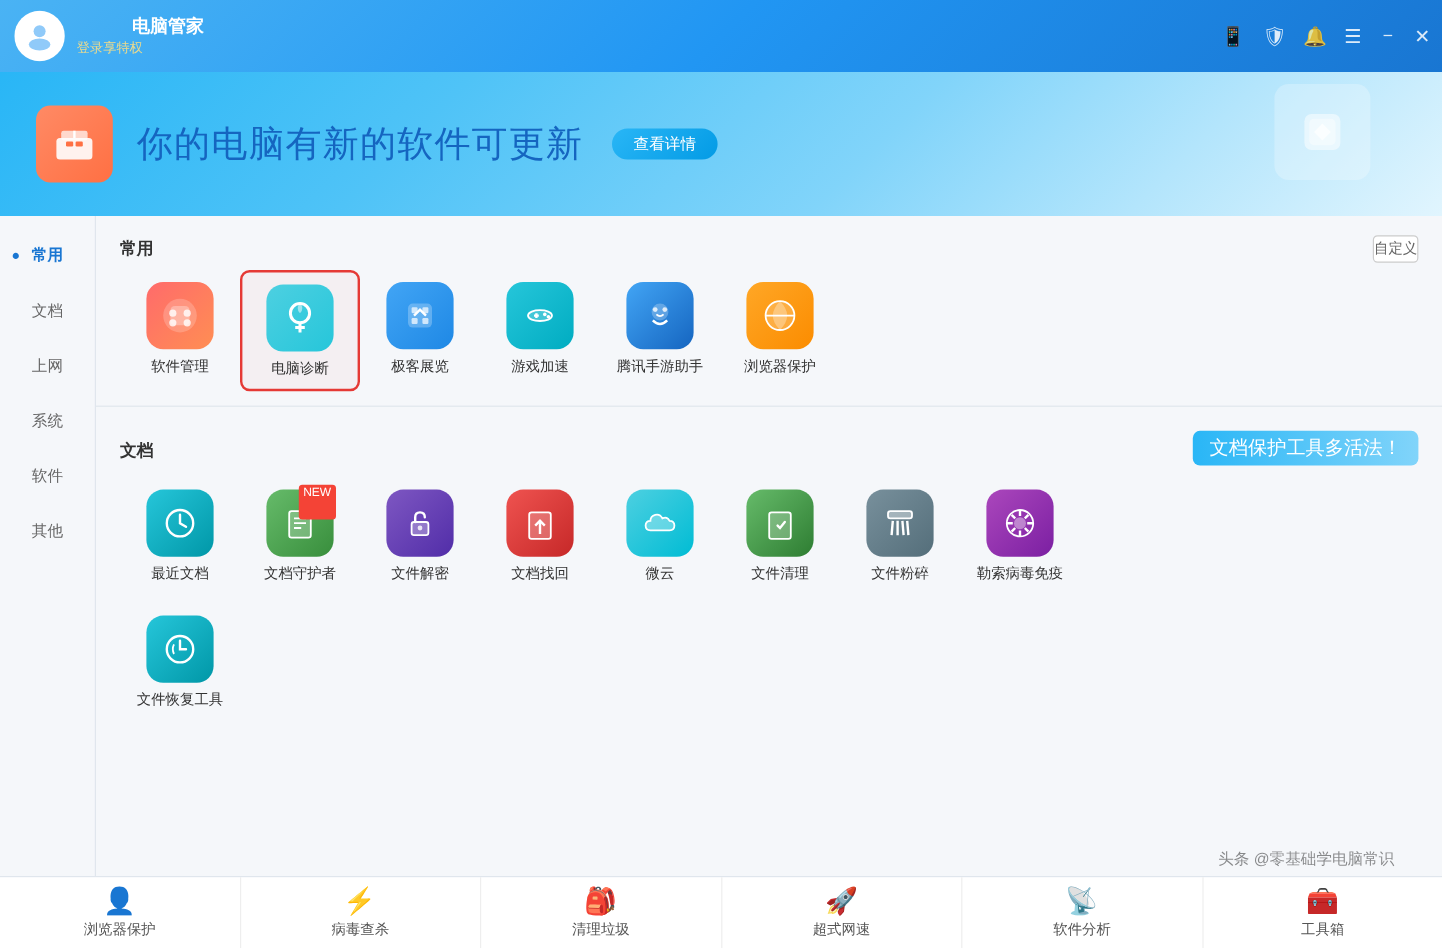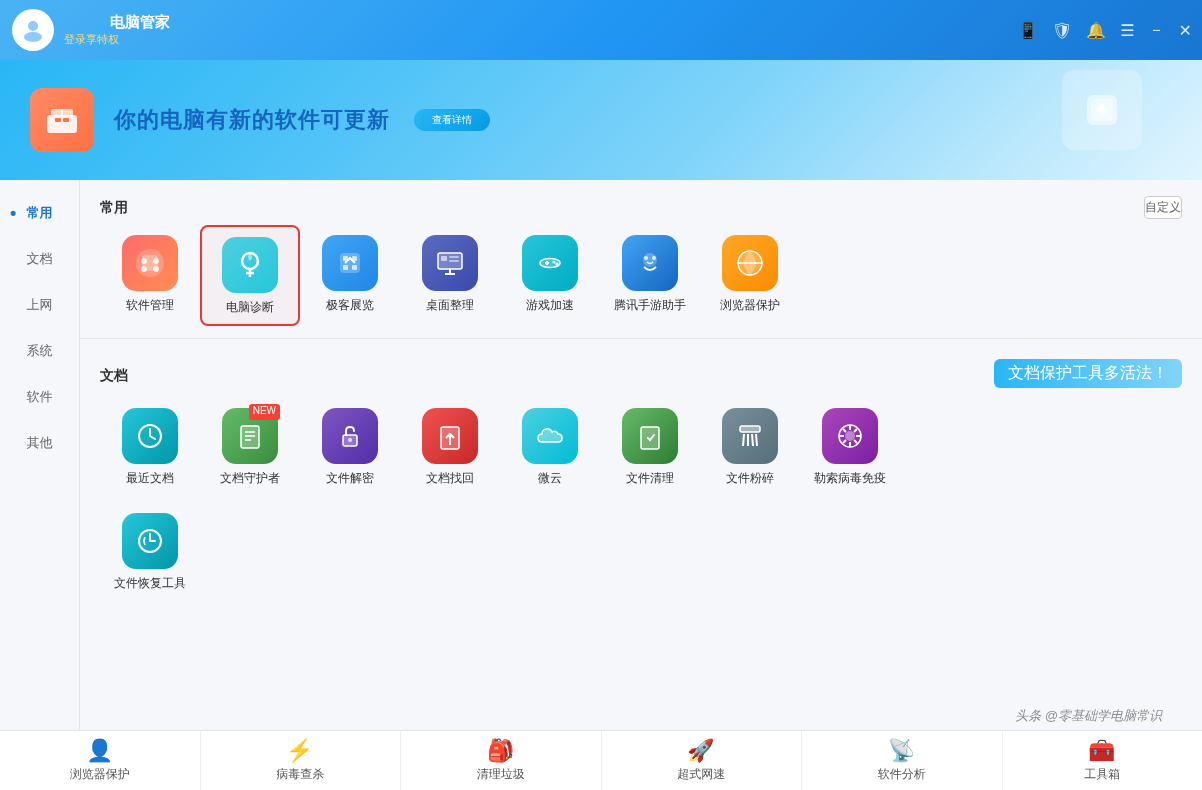--- a/index.html
+++ b/index.html
@@ -49,33 +49,33 @@
     .banner-icon {
       width: 64px; height: 64px;
       background: linear-gradient(135deg, #ff8a65, #ff7043);
       border-radius: 12px;
       display: flex; align-items: center; justify-content: center;
       margin-right: 20px;
       flex-shrink: 0;
     }
     .banner-icon svg { width: 38px; height: 38px; }
     .banner-text {
-      font-size: 22px;
-      font-weight: bold;
+      font-size: 30px;
+      font-weight: normal;
       color: #1565c0;
       letter-spacing: 1px;
     }
     .banner-btn {
       margin-left: 24px;
       background: linear-gradient(135deg, #29b6f6, #039be5);
       color: #fff;
       border: none;
       border-radius: 20px;
       padding: 4px 18px;
-      font-size: 10px;
+      font-size: 13px;
       cursor: pointer;
       white-space: nowrap;
     }
     .banner-decor {
       position: absolute; right: 60px; top: 10px;
       width: 80px; height: 80px;
       border-radius: 12px;
       background: rgba(255,255,255,0.25);
       display: flex; align-items: center; justify-content: center;
     }
@@ -165,21 +165,21 @@
       display: flex; align-items: center; justify-content: center;
       margin-bottom: 6px;
     }
     .icon-label { font-size: 12px; color: #333; text-align: center; }
 
     
     .tag-badge {
       position: absolute; top: 6px; right: 20px;
       background: #f44336; color: #fff;
       font-size: 10px; border-radius: 3px;
-      padding: 0 4px; height: 16px; line-height: 14px;
+      padding: 0 4px; height: 29px; line-height: 14px;
     }
 
     
     .section-banner {
       display: flex; align-items: center;
       background: linear-gradient(90deg, #29b6f6 0%, #81d4fa 100%);
       border-radius: 6px;
       padding: 4px 14px;
       font-size: 16px; color: #fff;
       margin-bottom: 4px;
@@ -210,21 +210,20 @@
     
     .watermark {
       position: fixed;
       bottom: 65px;
       right: 40px;
       font-size: 13px;
       color: rgba(0,0,0,0.45);
       font-weight: 500;
       pointer-events: none;
       z-index: 100;
-      font-style: italic;
     }
 
     
     .divider { border: none; border-top: 1px solid #e0e6ed; margin: 4px 0; }
 
     
     .icon-software { background: linear-gradient(135deg, #ff6b6b, #ff8e53); }
     .icon-diagnose { background: linear-gradient(135deg, #4dd0e1, #26c6da); }
     .icon-restore { background: linear-gradient(135deg, #42a5f5, #1e88e5); }
     .icon-desktop { background: linear-gradient(135deg, #5c6bc0, #3949ab); }
@@ -355,34 +354,20 @@
               <path d="M13 18 L18 13 L23 18" stroke="#fff" stroke-width="2" fill="none"></path>
               <rect x="11" y="11" width="5" height="5" rx="1" fill="#fff" opacity="0.7"></rect>
               <rect x="20" y="11" width="5" height="5" rx="1" fill="#fff" opacity="0.7"></rect>
               <rect x="11" y="20" width="5" height="5" rx="1" fill="#fff" opacity="0.7"></rect>
               <rect x="20" y="20" width="5" height="5" rx="1" fill="#fff" opacity="0.7"></rect>
             </svg>
           </div>
           <span class="icon-label">极客展览</span>
         </div>
 
-        <div class="icon-item">
-          <div class="icon-box icon-desktop">
-            <svg width="36" height="36" viewBox="0 0 36 36" fill="none">
-              <rect x="6" y="8" width="24" height="16" rx="2" fill="rgba(255,255,255,0.25)"></rect>
-              <rect x="6" y="8" width="24" height="16" rx="2" stroke="#fff" stroke-width="1.5" fill="none"></rect>
-              <line x1="18" y1="24" x2="18" y2="29" stroke="#fff" stroke-width="2"></line>
-              <line x1="13" y1="29" x2="23" y2="29" stroke="#fff" stroke-width="2"></line>
-              <rect x="9" y="11" width="6" height="5" rx="1" fill="rgba(255,255,255,0.6)"></rect>
-              <rect x="17" y="11" width="10" height="2" rx="1" fill="rgba(255,255,255,0.5)"></rect>
-              <rect x="17" y="15" width="10" height="2" rx="1" fill="rgba(255,255,255,0.5)"></rect>
-            </svg>
-          </div>
-          <span class="icon-label">桌面整理</span>
-        </div>
 
         <div class="icon-item">
           <div class="icon-box icon-game">
             <svg width="36" height="36" viewBox="0 0 36 36" fill="none">
               <path d="M8 18 C8 12 28 12 28 18 C28 24 8 24 8 18" fill="rgba(255,255,255,0.2)" stroke="#fff" stroke-width="1.5"></path>
               <line x1="13" y1="18" x2="17" y2="18" stroke="#fff" stroke-width="2"></line>
               <line x1="15" y1="16" x2="15" y2="20" stroke="#fff" stroke-width="2"></line>
               <circle cx="22" cy="17" r="1.5" fill="#fff"></circle>
               <circle cx="25" cy="19" r="1.5" fill="#fff"></circle>
             </svg>

